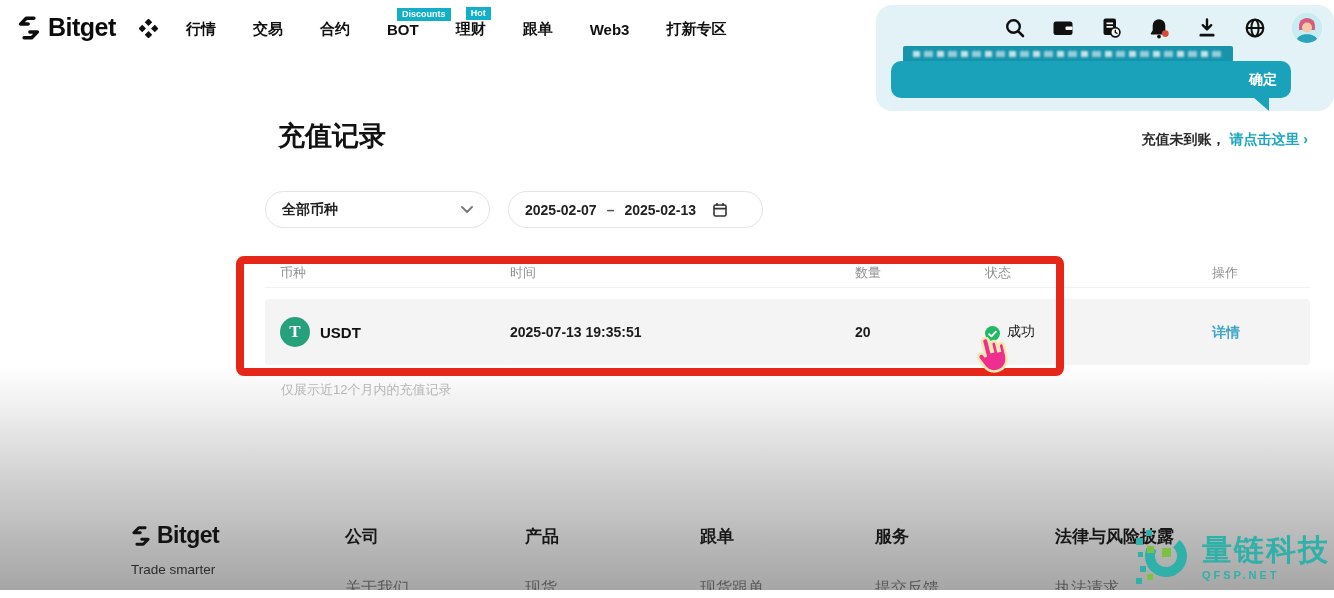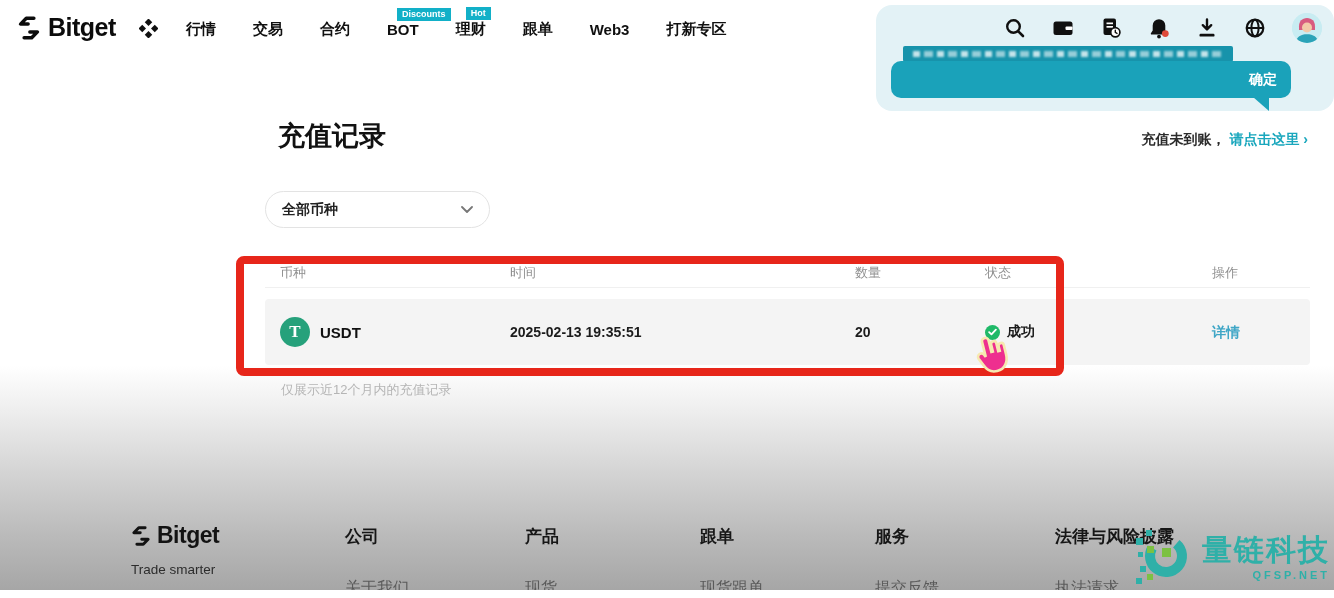--- a/index.html
+++ b/index.html
@@ -40,37 +40,37 @@
   .pill-date { left:508px; width:255px; gap:10px; }
   .grid5 { display:grid; grid-template-columns:245px 345px 130px 227px 1fr; align-items:center; }
   .thead { position:absolute; left:265px; top:258px; width:1045px; height:30px; z-index:2;
     font-size:13px; color:#8f8f8f; border-bottom:1px solid #f0f0f0; }
   .thead .c1 { padding-left:15px; }
   .trow { position:absolute; left:265px; top:299px; width:1045px; height:66px; background:#f4f4f4; border-radius:4px; z-index:2; }
   .cell-coin { padding-left:15px; display:flex; align-items:center; gap:10px; }
   .coin-logo { width:30px; height:30px; border-radius:50%; background:#26a17b; color:#fff; display:flex; align-items:center; justify-content:center; font-size:17px; font-weight:800; font-family:"Liberation Serif","DejaVu Serif",serif; }
   .coin-name { font-size:15px; font-weight:700; color:#111; }
   .cell-txt { font-size:14px; font-weight:600; color:#1c1c1c; }
-  .cell-status { display:flex; align-items:center; gap:7px; font-size:14px; font-weight:700; color:#1c1c1c; }
+  .cell-status { display:flex; align-items:flex-end; gap:7px; font-size:14px; font-weight:400; color:#1c1c1c; }
   .check { width:15px; height:15px; border-radius:50%; background:#1fb968; display:flex; align-items:center; justify-content:center; }
   .action-link { font-size:14px; font-weight:600; color:#3fa6c6; cursor:pointer; }
   .footnote { position:absolute; left:281px; top:381px; font-size:13px; color:#b5b5b5; z-index:2; }
   .redbox { position:absolute; left:236px; top:256px; width:828px; height:120px; border:8px solid #e7261a; border-radius:8px; z-index:7; pointer-events:none; }
   .hand-cursor { position:absolute; left:973px; top:334px; z-index:9; transform:rotate(-14deg); pointer-events:none; }
   
   .f-brand { position:absolute; left:130px; top:522px; display:flex; align-items:center; gap:5px; z-index:2; }
   .f-brand-text { font-size:23px; font-weight:800; color:#131313; letter-spacing:-0.5px; }
   .f-tagline { position:absolute; left:131px; top:562px; font-size:13.5px; color:#2c2c2c; z-index:2; }
   .f-col { position:absolute; top:525px; z-index:2; }
   .f-col .t { font-size:17px; font-weight:700; color:#161616; white-space:nowrap; }
   .f-col .i { margin-top:30px; font-size:16px; color:#5a5a5a; cursor:pointer; white-space:nowrap; }
   .fc0 { left:345px; } .fc1 { left:525px; } .fc2 { left:700px; } .fc3 { left:875px; } .fc4 { left:1055px; }
   
   .watermark { position:absolute; right:4px; bottom:2px; display:flex; align-items:center; gap:6px; z-index:10; }
-  .wm-txt { display:flex; flex-direction:column; align-items:flex-end; }
+  .wm-txt { display:flex; flex-direction:column; align-items:flex-start; }
   .wm-name { font-size:30px; font-weight:700; color:#2fb0a8; letter-spacing:2px; white-space:nowrap; }
   .wm-site { font-size:11px; font-weight:700; color:#2fb0a8; letter-spacing:3px; margin-top:-2px; }
 </style>
 </head>
 <body>
 
 <div class="page">
 
   <div class="cyan-glow"></div>
 
@@ -174,35 +174,44 @@
     <span class="lnk">请点击这里 ›</span>
   </div>
 
   <div class="pill pill-coin">
     <span>全部币种</span>
     <svg width="12" height="8" viewBox="0 0 12 8">
         <path d="M1 1 l5 5 5-5" fill="none" stroke="#777" stroke-width="1.8" stroke-linecap="round" stroke-linejoin="round"></path>
       </svg>
   </div>
 
+  <div class="pill pill-date">
+    <span>2025-02-07</span>
+    <span style="color:#555;">–</span>
+    <span>2025-02-13</span>
+    <svg width="16" height="16" viewBox="0 0 16 16" style="margin-left:6px;">
+      <rect x="2" y="3" width="12" height="11" rx="1.5" fill="none" stroke="#333" stroke-width="1.6"></rect>
+      <path d="M5 1 v3 M11 1 v3 M2 6.6 h12" fill="none" stroke="#333" stroke-width="1.6"></path>
+    </svg>
+  </div>
 
   <div class="thead grid5">
     <div class="c1">币种</div>
     <div>时间</div>
     <div>数量</div>
     <div>状态</div>
     <div>操作</div>
   </div>
 
   <div class="trow grid5">
     <div class="cell-coin">
       <div class="coin-logo">T</div>
       <span class="coin-name">USDT</span>
     </div>
-    <div class="cell-txt">2025-02-13 19:35:51</div>
+    <div class="cell-txt">2025-07-13 19:35:51</div>
     <div class="cell-txt">20</div>
     <div class="cell-status">
       <span class="check">
         <svg width="9" height="8" viewBox="0 0 12 10">
             <path d="M1.5 5.2 L4.6 8.2 L10.5 1.8" fill="none" stroke="#fff" stroke-width="2.4" stroke-linecap="round" stroke-linejoin="round"></path>
           </svg>
       </span>
       <span>成功</span>
     </div>
     <div><span class="action-link">详情</span></div>

